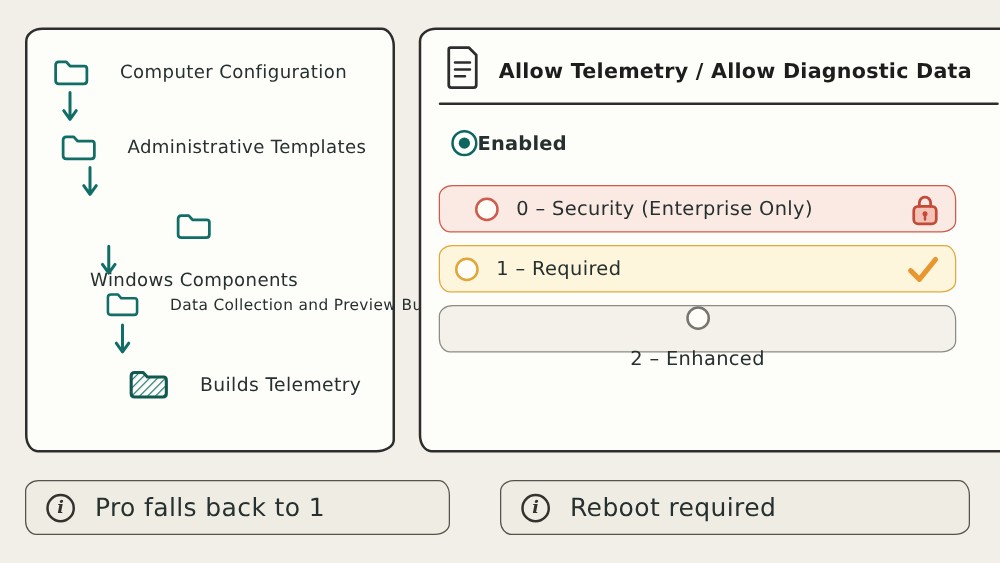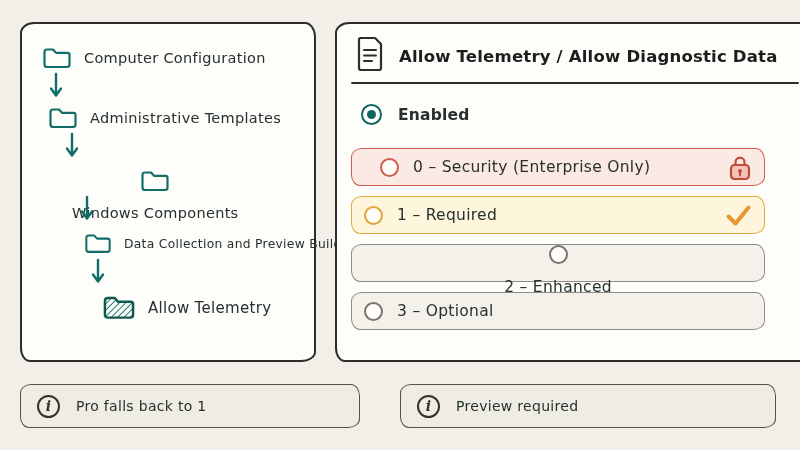--- a/index.html
+++ b/index.html
@@ -16,35 +16,35 @@
   .panel {
     position: absolute;
     background: #fdfdfa;
     border: 2px solid #2d2d2d;
     border-radius: 14px 11px 15px 10px / 11px 15px 10px 14px;
   }
   .tree-panel  { left: 20px;  top: 22px; width: 296px; height: 340px; }
   .set-panel   { left: 335px; top: 22px; width: 480px; height: 340px; }
 
   
-  .tree-item { position: absolute; display: flex; align-items: center; gap: 12px; }
+  .tree-item { position: absolute; display: flex; align-items: center; gap: 24px; }
   .tree-label { font-size: 14.5px; letter-spacing: .3px; white-space: nowrap; }
   .tree-label.small { font-size: 12.3px; }
   .folder-icon svg { display: block; }
   .arrow-icon { position: absolute; color: #116e67; }
   .arrow-icon svg { display: block; }
 
   
   .set-header { position: absolute; left: 18px; top: 12px; display: flex; align-items: center; gap: 14px; }
   .set-title { font-size: 16.5px; font-weight: 700; letter-spacing: .2px; color: #1d1d1d; white-space: nowrap; }
   .divider {
     position: absolute; left: 14px; right: 14px; top: 58px; height: 2.4px;
     background: #2d2d2d; border-radius: 2px;
   }
-  .status-row { position: absolute; left: 24px; top: 80px; display: flex; align-items: center; gap: 16px; }
+  .status-row { position: absolute; left: 24px; top: 80px; display: flex; align-items: center; }
   .radio-outer {
     width: 21px; height: 21px; border: 2.6px solid #0d665f; border-radius: 50%;
     display: flex; align-items: center; justify-content: center; background: #fff;
   }
   .radio-dot { width: 9px; height: 9px; border-radius: 50%; background: #0d665f; }
   .status-label { font-size: 15.5px; font-weight: 600; letter-spacing: .2px; }
 
   .opt-row {
     position: absolute; left: 14px; width: 414px; height: 38px;
     display: flex; align-items: center; gap: 14px; padding: 0 12px;
@@ -70,21 +70,21 @@
     display: flex; align-items: center; gap: 16px; padding: 0 16px;
   }
   .note-left  { left: 20px;  width: 340px; }
   .note-right { left: 400px; width: 376px; }
   .info-icon {
     width: 23px; height: 23px; border-radius: 50%;
     border: 2.2px solid #33322d; display: flex; align-items: center; justify-content: center;
     font-family: "DejaVu Serif", serif; font-style: italic; font-weight: 700;
     font-size: 14px; color: #33322d; flex: 0 0 auto; background: transparent;
   }
-  .note-text { font-size: 14px; letter-spacing: .3px; white-space: nowrap; }
+  .note-text { font-size: 20px; letter-spacing: .3px; white-space: nowrap; }
 </style>
 </head>
 <body>
 
 <div class="stage">
 
   <div class="panel tree-panel">
 
     <div class="tree-item" style="left:20px; top:22px;">
       <span class="folder-icon">
@@ -150,21 +150,21 @@
       <span class="folder-icon">
         <svg width="34" height="27" viewBox="0 0 30 24">
           <defs>
             <pattern id="hatch" width="4" height="4" patternTransform="rotate(45)" patternUnits="userSpaceOnUse">
               <line x1="0" y1="0" x2="0" y2="4" stroke="#116e67" stroke-width="1.6"></line>
             </pattern>
           </defs>
           <path d="M2.5 6 Q2.5 3.5 5 3.5 L11 3.5 L14 6.8 L25.5 6.8 Q27.5 6.8 27.5 9 L27.5 18.5 Q27.5 21 25 21 L5 21 Q2.5 21 2.5 18.5 Z" fill="url(#hatch)" stroke="#11584f" stroke-width="2.2" stroke-linejoin="round"></path>
         </svg>
       </span>
-      <span class="tree-label" style="font-size:15px;">Allow Telemetry</span>
+      <span class="tree-label" style="font-size:15px;">Builds Telemetry</span>
     </div>
 
   </div>
 
   <div class="panel set-panel">
 
     <div class="set-header">
       <span>
         <svg width="30" height="36" viewBox="0 0 30 36">
           <path d="M4 3.5 Q4 2 5.5 2 L20 2 L26 8 L26 32 Q26 34 24 34 L6 34 Q4 34 4 32 Z" fill="#fdfdfa" stroke="#2d2d2d" stroke-width="2.2" stroke-linejoin="round"></path>
@@ -204,30 +204,26 @@
           <path d="M3.5 12.5 L10.5 19.5 L23.5 3.5" fill="none" stroke="#e8962e" stroke-width="4" stroke-linecap="round" stroke-linejoin="round"></path>
         </svg>
       </span>
     </div>
 
     <div class="opt-row" style="top:220px;flex-direction:column;">
       <span class="opt-circle"></span>
       <span class="opt-label">2 – Enhanced</span>
     </div>
 
-    <div class="opt-row" style="top:268px;">
-      <span class="opt-circle"></span>
-      <span class="opt-label">3 – Optional</span>
-    </div>
 
   </div>
 
   <div class="note note-left">
     <span class="info-icon">i</span>
     <span class="note-text">Pro falls back to 1</span>
   </div>
 
   <div class="note note-right">
     <span class="info-icon">i</span>
-    <span class="note-text">Preview required</span>
+    <span class="note-text">Reboot required</span>
   </div>
 
 </div>
 
 </body></html>

